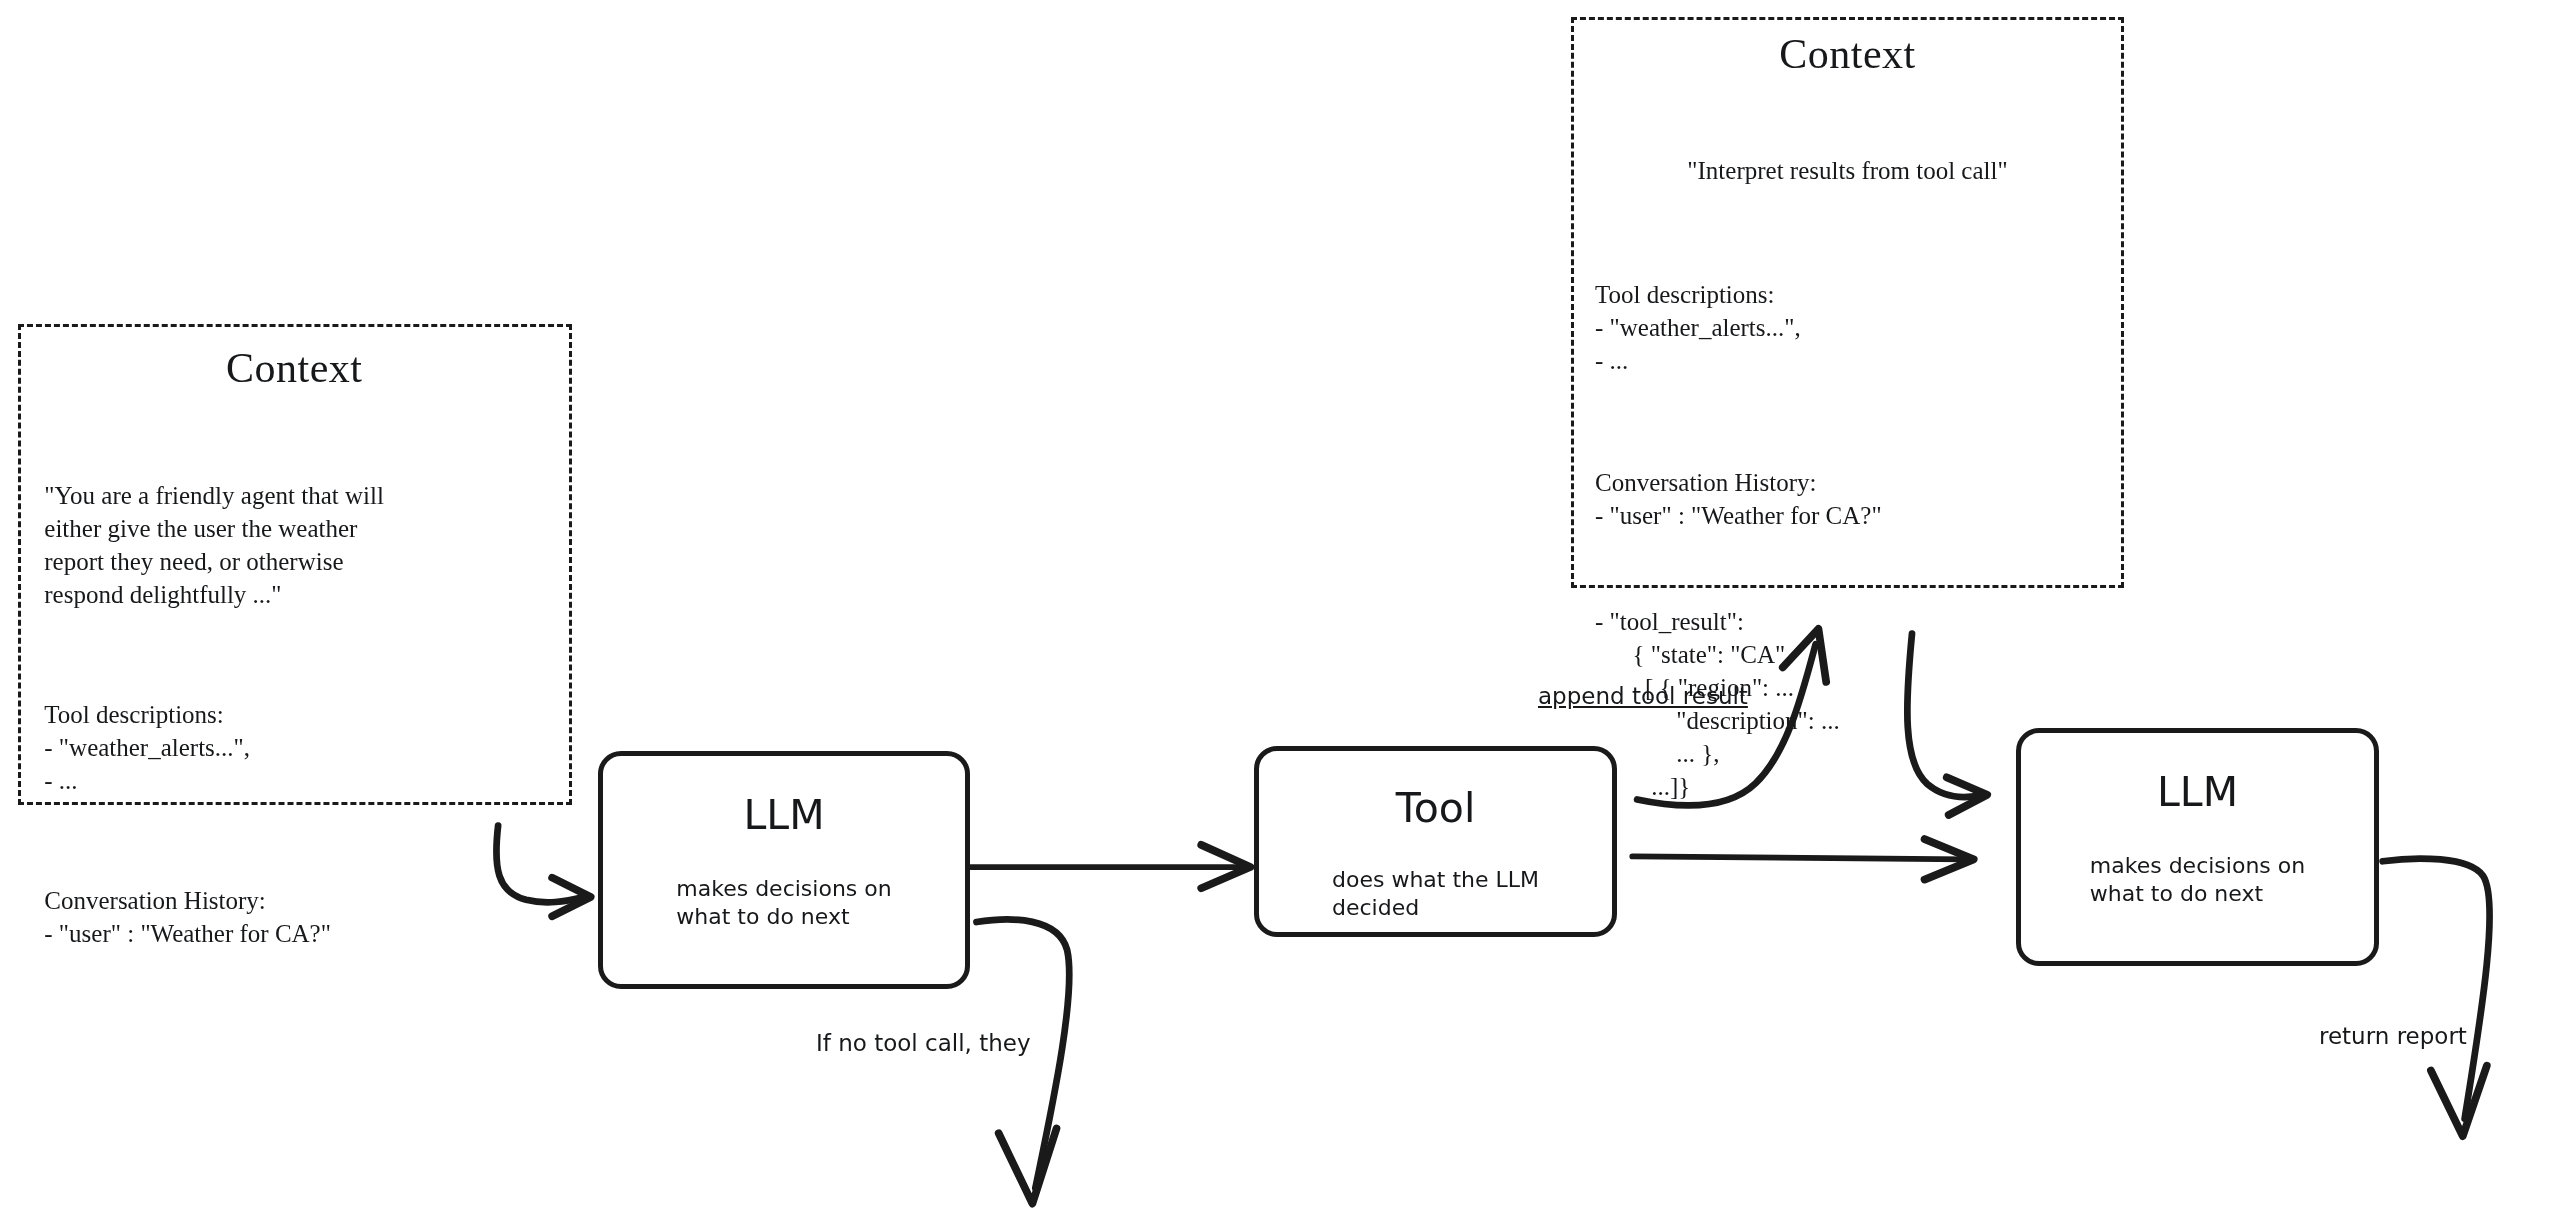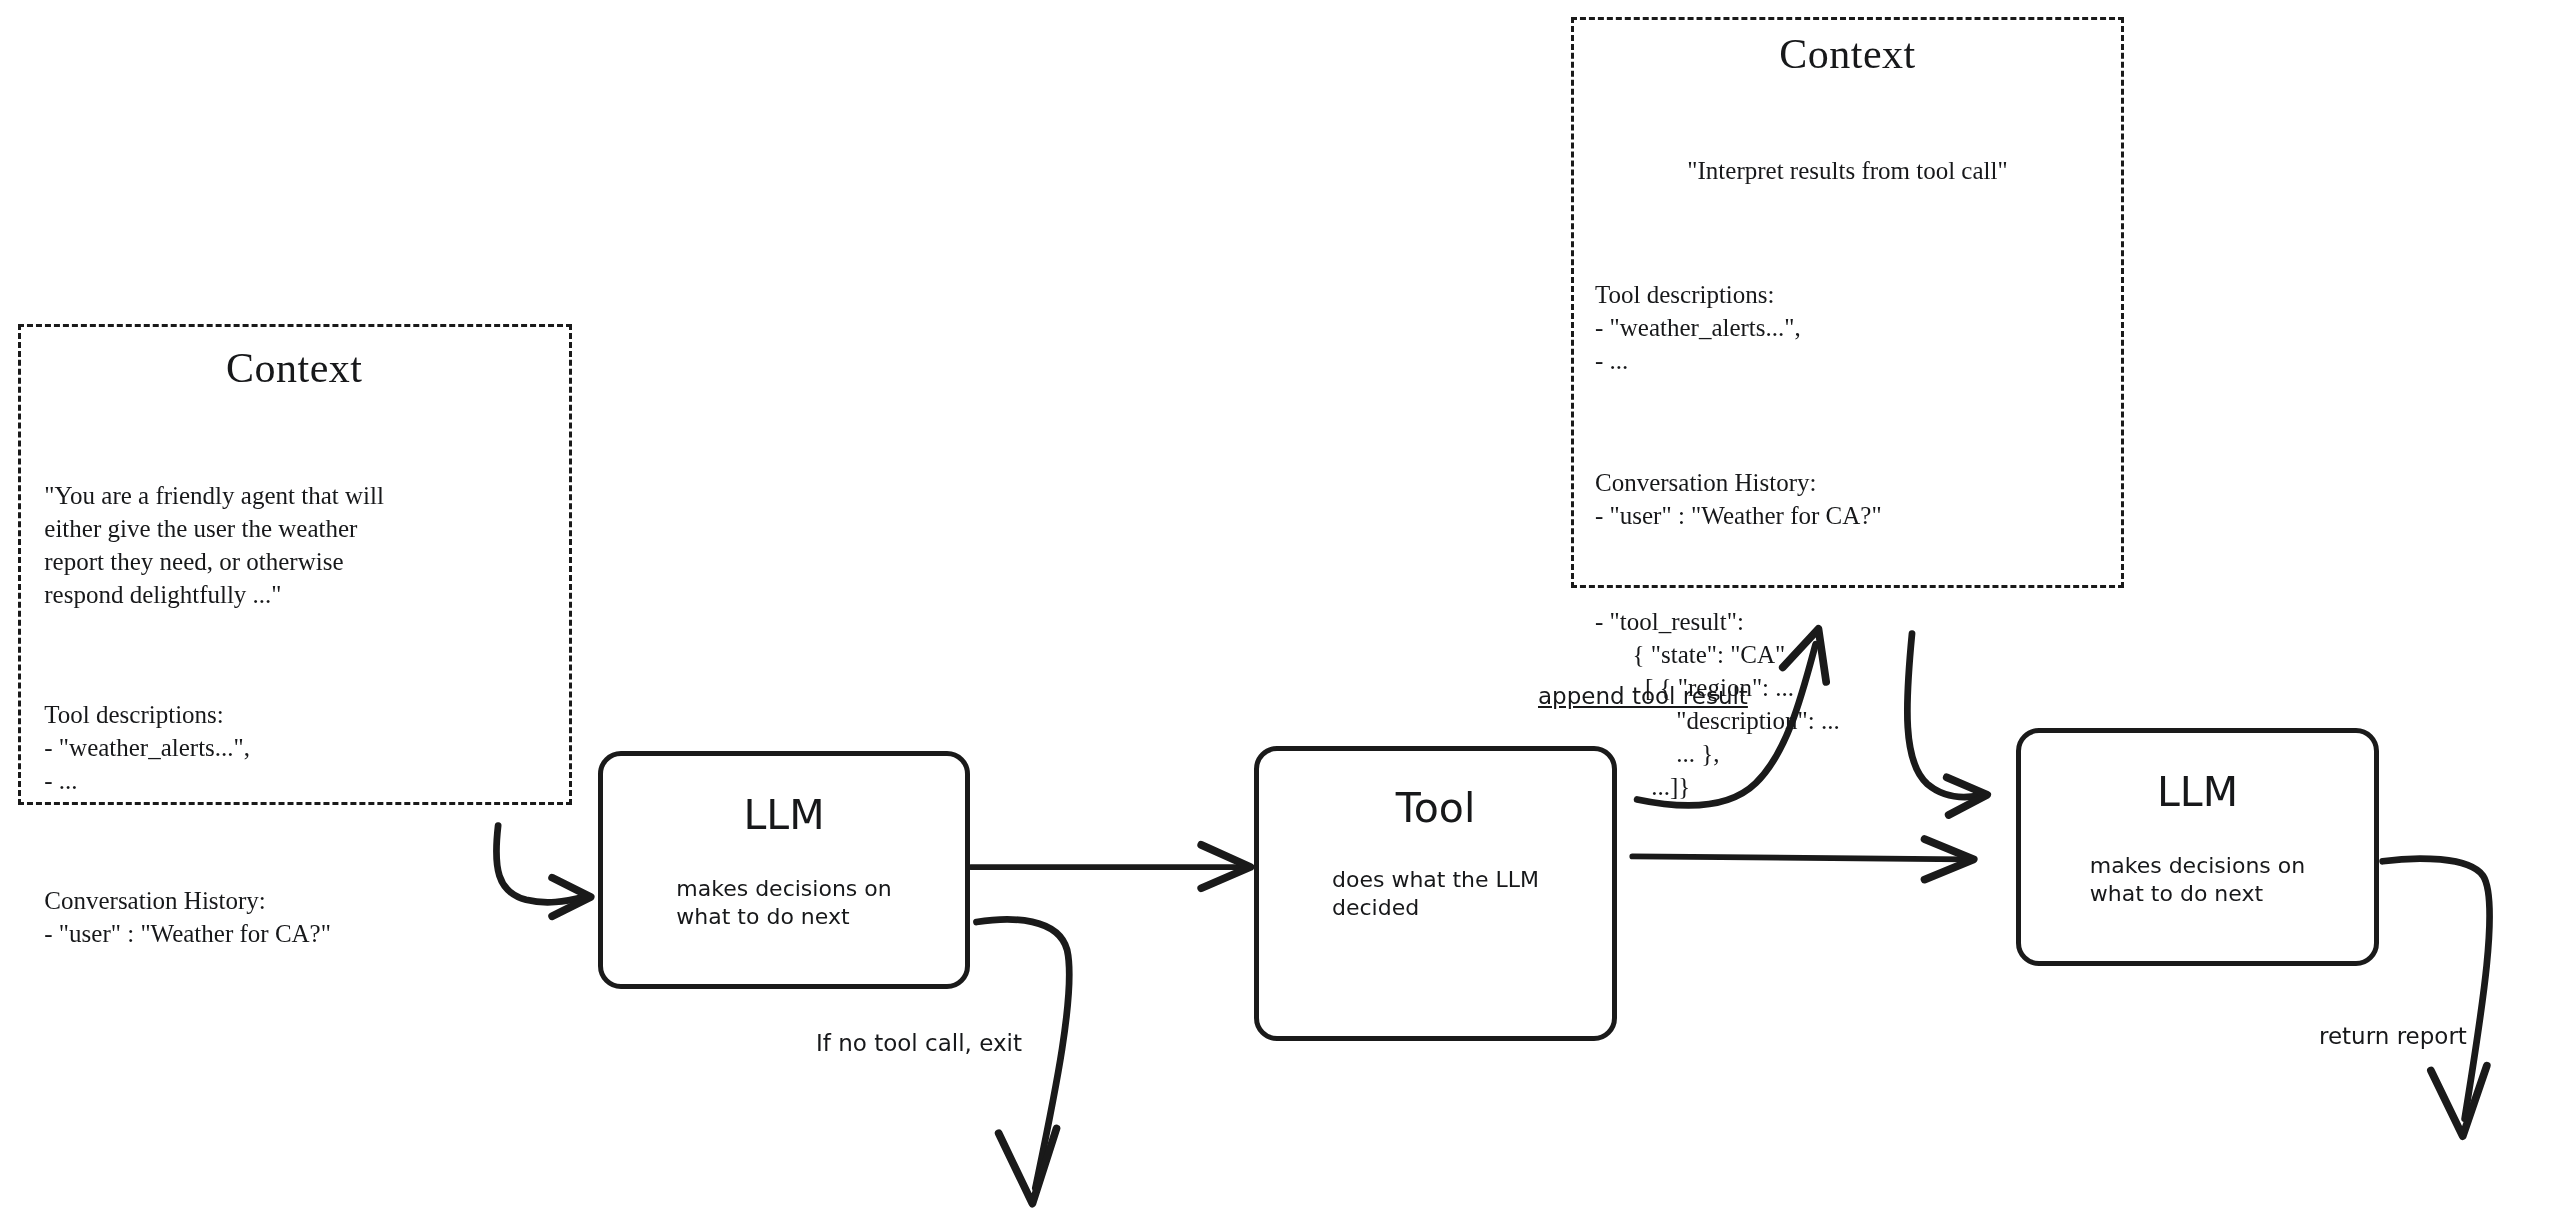--- a/index.html
+++ b/index.html
@@ -158,32 +158,32 @@
          ...]}</div>
     </div>
   </div>
 
   <div class="node" style="left:598px; top:751px; width:372px; height:238px; padding-top:39px;">
     <div class="node-title">LLM</div>
     <div class="node-sub" style="margin-top:39px;">makes decisions on
 what to do next</div>
   </div>
 
-  <div class="node" style="left:1254px; top:746px; width:363px; height:295px; padding-top:37px;">
+  <div class="node" style="left:1254px; top:746px; width:363px; height:191px; padding-top:37px;">
     <div class="node-title">Tool</div>
     <div class="node-sub" style="margin-top:37px;">does what the LLM
 decided</div>
   </div>
 
   <div class="node" style="left:2016px; top:728px; width:363px; height:238px; padding-top:39px;">
     <div class="node-title">LLM</div>
     <div class="node-sub" style="margin-top:39px;">makes decisions on
 what to do next</div>
   </div>
 
-  <div class="edge-label" style="left:816px; top:1030px;">If no tool call, exit</div>
+  <div class="edge-label" style="left:816px; top:1030px;">If no tool call, they</div>
 
   <div class="edge-label" style="left:1538px; top:683px;text-decoration:underline;">append tool result</div>
 
   <div class="edge-label" style="left:2319px; top:1023px;">return report</div>
 
 </div>
 
 
 </body></html>

